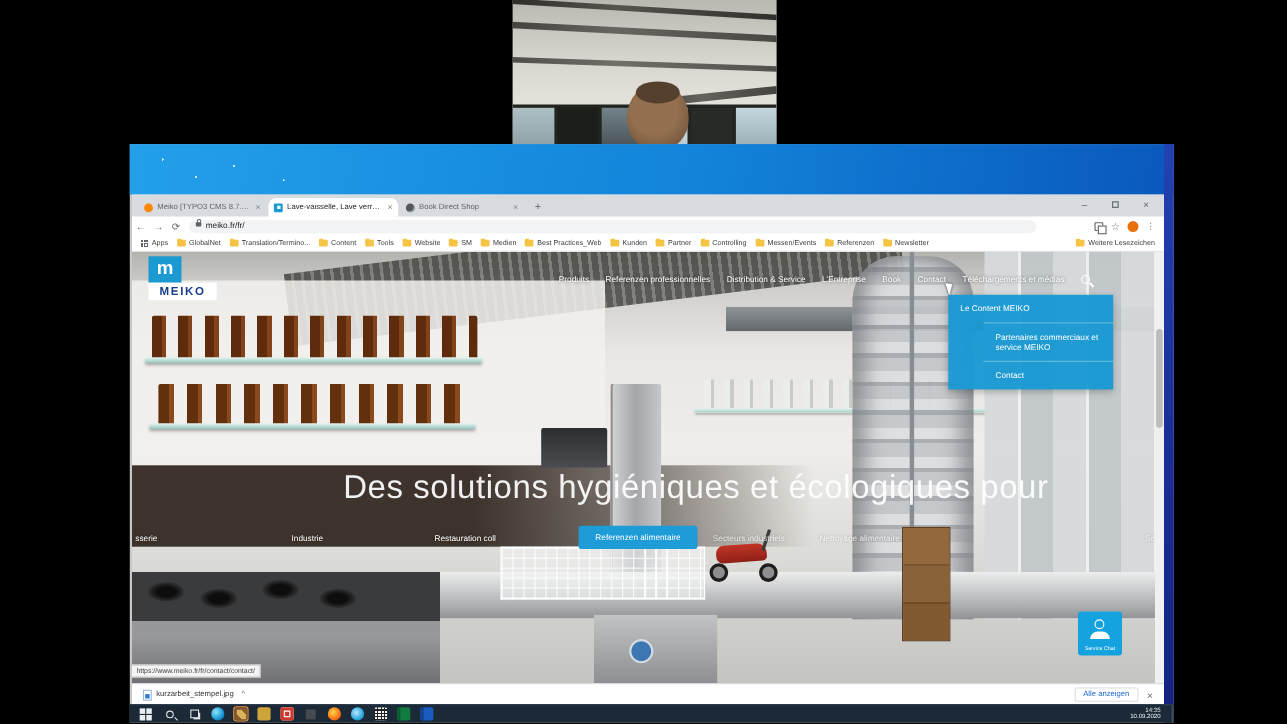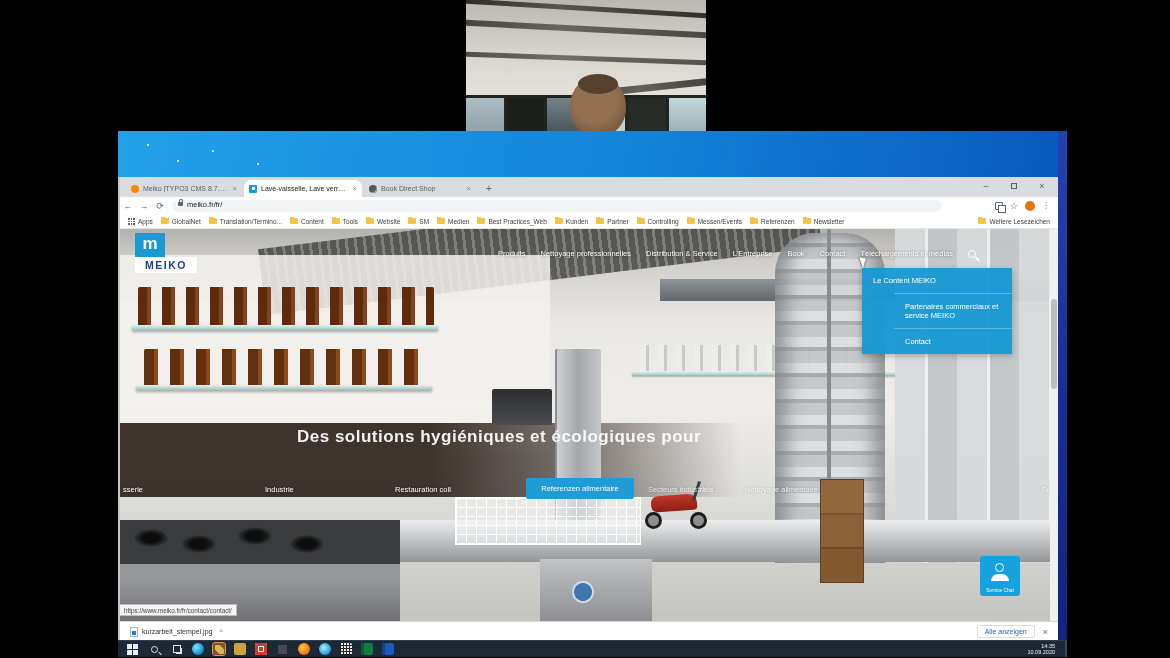--- a/index.html
+++ b/index.html
@@ -153,33 +153,33 @@
       border:1px solid #5f3f20; }
   #glasswall { left:775px; top:0; width:155px; height:334px; opacity:.95;
       background:repeating-linear-gradient(90deg,#d7dadc 0 30px,#f0f2f2 30px 33px,#c2c7ca 33px 62px); }
 
   
   #logo { left:15px; top:4px; width:62px; height:40px; }
   #logo-mark { position:absolute; left:0; top:0; width:30px; height:24px; background:#1b9ad2;
       color:#fff; font-weight:bold; font-size:17px; line-height:22px; text-align:center; }
   #logo-text { position:absolute; left:0; top:24px; width:62px; height:16px; background:#fff;
       color:#173f8c; font-weight:bold; font-size:10.5px; letter-spacing:1.5px; text-align:center; line-height:16px; }
-  #mainnav { left:378px; top:20px; right:6px; display:flex; gap:15px; align-items:center;
+  #mainnav { left:388px; top:20px; right:6px; display:flex; gap:15px; align-items:center;
       color:#fff; font-size:7.5px; text-shadow:0 0 3px rgba(0,0,0,.55); white-space:nowrap; }
   .search-glyph { position:relative; width:8px; height:8px; border:1.5px solid #fff; border-radius:50%; flex:none; }
   .search-glyph::after { content:""; position:absolute; left:6px; top:7px; width:5px; height:1.5px;
       background:#fff; transform:rotate(45deg); }
   #cursor { left:741px; top:27px; width:0; height:0; z-index:6;
       border-left:6px solid #fff; border-top:3px solid transparent; border-bottom:9px solid transparent;
       filter:drop-shadow(0 0 1px #000); transform:rotate(-18deg); }
   #dropdown { left:742px; top:39px; width:150px; background:rgba(26,153,211,.97); z-index:5;
       box-shadow:0 2px 6px rgba(0,0,0,.25); color:#fff; font-size:7.5px; }
   .dd-item { padding:8px 11px; line-height:9px; }
   .dd-item + .dd-item { border-top:1px solid rgba(255,255,255,.28);margin-left:32px; }
-  #hero-title { left:177px; top:198px; width:720px; font-size:17px; font-weight:700; color:#fff;
+  #hero-title { left:192px; top:198px; width:720px; font-size:30px; font-weight:400; color:#fff;
       opacity:.93; letter-spacing:.5px; white-space:nowrap; }
   .cat { position:absolute; top:256px; font-size:7.5px; color:#fff; text-shadow:0 0 3px rgba(0,0,0,.45);
       white-space:nowrap; }
   #cat-btn { left:406px; top:249px; width:108px; height:21px; background:#1e9cd8; border-radius:2px;
       color:#fff; font-size:7.5px; display:flex; align-items:center; justify-content:center; }
   #cat1{left:3px;} #cat2{left:145px;} #cat3{left:275px;text-align:right;}
   #cat4{left:528px;opacity:.75;} #cat5{left:625px;opacity:.75;} #cat6{left:921px;opacity:.75;}
   #service-badge { left:860px; top:327px; width:40px; height:40px; background:#14a3de; border-radius:3px;
       color:#fff; }
   #sb-head { position:absolute; left:15px; top:7px; width:9px; height:9px; border:1.5px solid #fff;
@@ -401,21 +401,21 @@
         <div id="bike-body" class="abs"></div>
         <div id="bike-head" class="abs"></div>
         <div id="crates" class="abs"></div>
 
         <div id="logo" class="abs">
           <div id="logo-mark">m</div>
           <div id="logo-text">MEIKO</div>
         </div>
         <div id="mainnav" class="abs">
           <span>Produits</span>
-          <span>Nettoyage professionnelles</span>
+          <span>Referenzen professionnelles</span>
           <span>Distribution &amp; Service</span>
           <span>L'Entreprise</span>
           <span>Book</span>
           <span>Contact</span>
           <span>Téléchargements et médias</span>
           <span class="search-glyph"></span>
         </div>
         <div id="cursor" class="abs"></div>
         <div id="dropdown" class="abs">
           <div class="dd-item">Le Content MEIKO</div>

